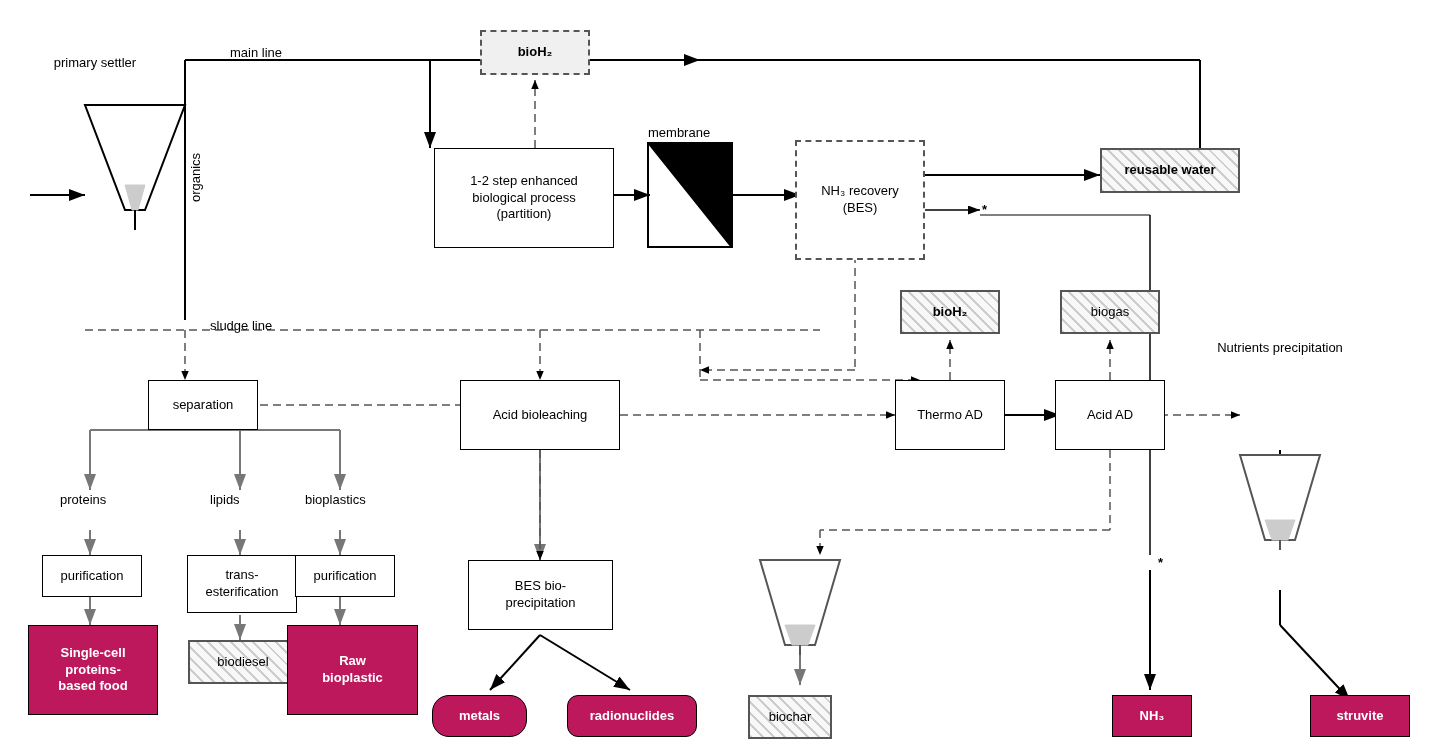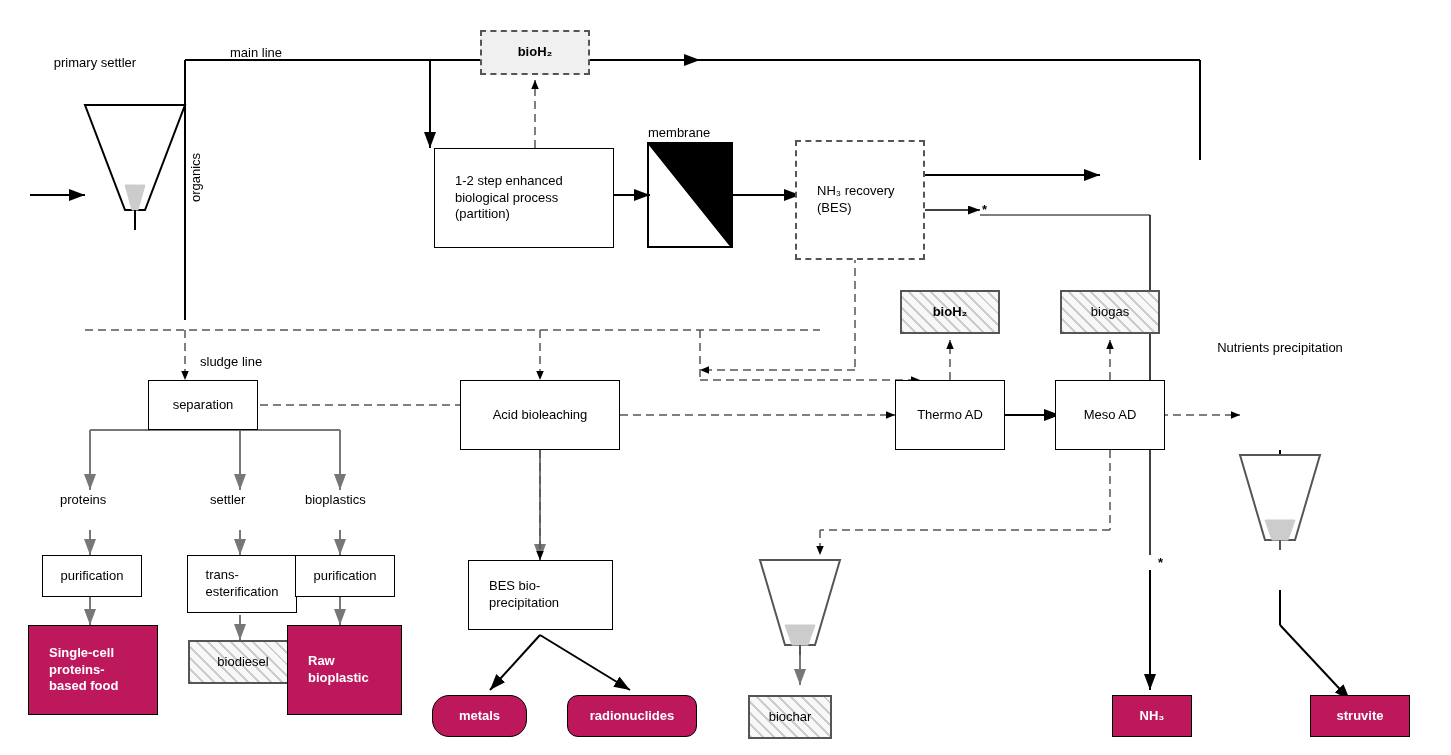--- a/index.html
+++ b/index.html
@@ -18,21 +18,21 @@
       height: 755px;
     }
     
     .box {
       position: absolute;
       border: 1.5px solid #000;
       background: #fff;
       display: flex;
       align-items: center;
       justify-content: center;
-      text-align: left;
+      text-align: center;
       line-height: 1.3;
       padding: 20px;
     }
     .box.dashed {
       border: 2px dashed #555;
       background: #f0f0f0;
     }
     .box.black-fill {
       background: #be185d;
       color: #fff;
@@ -200,56 +200,57 @@
   <svg style="position:absolute;left:645px;top:140px;width:90px;height:110px;">
     <polygon points="5,5 85,5 85,105" fill="#000" stroke="#000" stroke-width="2"></polygon>
     <rect x="3" y="3" width="84" height="104" fill="none" stroke="#000" stroke-width="2"></rect>
   </svg>
   <div class="label" style="left:648px; top:125px;">membrane</div>
 
   <div class="box" style="left:795px; top:140px; width:130px; height:120px; border:2px dashed #555;">NH₃
 recovery
 (BES)</div>
 
+  <div class="box hatch" style="left:1100px; top:148px; width:140px; height:45px; font-weight:bold;">reusable water</div>
 
   <div class="label bold-label" style="left:982px; top:202px;">*</div>
 
-  <div class="label" style="left:200px; top:318px;margin-top:36px;">sludge line</div>
+  <div class="label" style="left:210px; top:318px;">sludge line</div>
 
   <div class="box" style="left:148px; top:380px; width:110px; height:50px;">separation</div>
 
   <div class="label" style="left:60px; top:492px;">proteins</div>
 
-  <div class="label" style="left:210px; top:492px;">settler</div>
+  <div class="label" style="left:210px; top:492px;">lipids</div>
 
   <div class="label" style="left:305px; top:492px;">bioplastics</div>
 
   <div class="box" style="left:42px; top:555px; width:100px; height:38px;">purification</div>
 
   <div class="box" style="left:187px; top:555px; width:110px; height:58px;">trans-
 esterification</div>
 
   <div class="box" style="left:295px; top:555px; width:100px; height:38px;">purification</div>
 
   <div class="box black-fill" style="left:28px; top:625px; width:130px; height:90px;">Single-cell
 proteins-
 based food</div>
 
   <div class="box hatch" style="left:188px; top:640px; width:110px; height:42px;">biodiesel</div>
 
-  <div class="box black-fill" style="left:287px; top:625px; width:115px; height:90px;">Raw
+  <div class="box black-fill" style="left:287px; top:625px; width:131px; height:90px;">Raw
 bioplastic</div>
 
   <div class="box" style="left:460px; top:380px; width:160px; height:70px;">Acid
 bioleaching</div>
 
   <div class="box" style="left:895px; top:380px; width:110px; height:70px;">Thermo
 AD</div>
 
-  <div class="box" style="left:1055px; top:380px; width:110px; height:70px;">Meso
+  <div class="box" style="left:1055px; top:380px; width:110px; height:70px;">Acid
 AD</div>
 
   <div class="box hatch" style="left:900px; top:290px; width:100px; height:42px; font-weight:bold;">bioH₂</div>
 
   <div class="box hatch" style="left:1060px; top:290px; width:100px; height:42px;">biogas</div>
 
   <div class="label" style="left:1215px; top:340px; width:130px; text-align:center;">Nutrients
 precipitation</div>
 
   <svg style="position:absolute;left:1235px;top:450px;width:90px;height:100px;">

